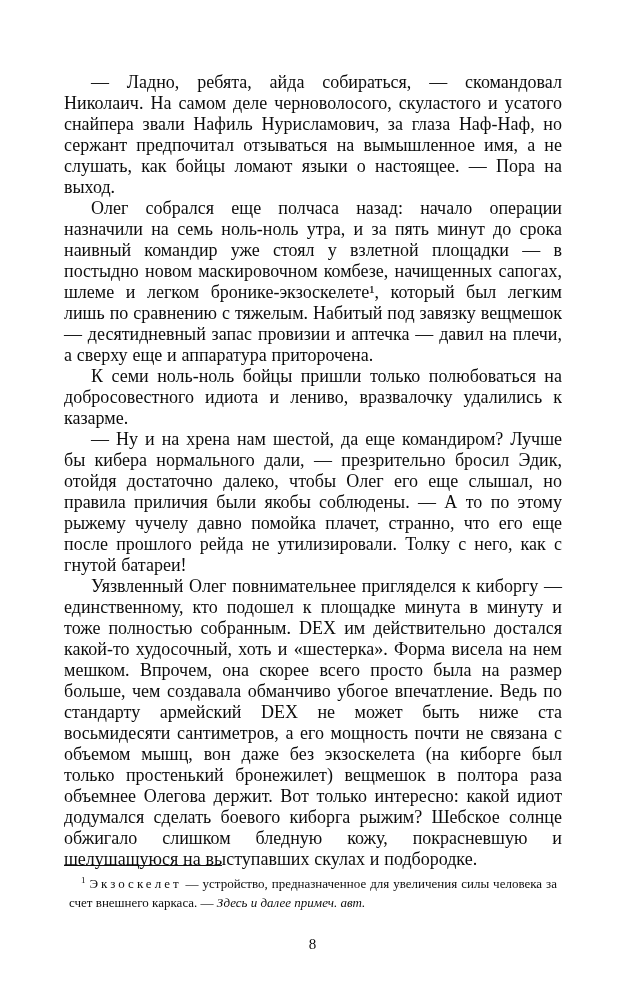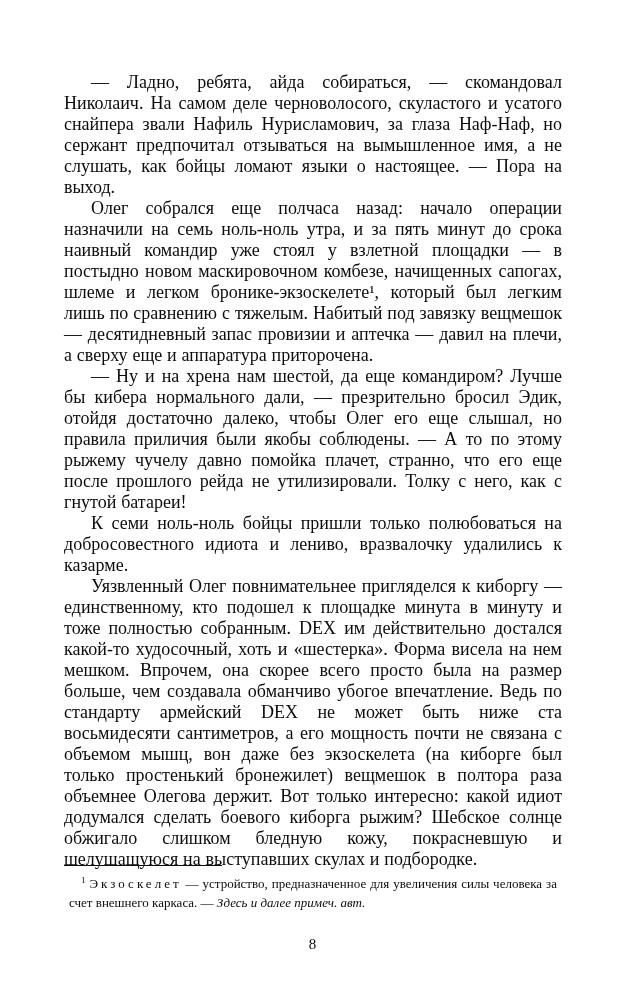--- a/index.html
+++ b/index.html
@@ -74,22 +74,22 @@
   }
 </style>
 </head>
 <body>
 
 <div class="page">
 
   <div class="text-block">
     <p class="para">— Ладно, ребята, айда собираться, — скомандовал Николаич. На самом деле черноволосого, скуластого и усатого снайпера звали Нафиль Нурисламович, за глаза Наф-Наф, но сержант предпочитал отзываться на вымышленное имя, а не слушать, как бойцы ломают языки о настоящее. — Пора на выход.</p>
     <p class="para">Олег собрался еще полчаса назад: начало операции назначили на семь ноль-ноль утра, и за пять минут до срока наивный командир уже стоял у взлетной площадки — в постыдно новом маскировочном комбезе, начищенных сапогах, шлеме и легком бронике-экзоскелете¹, который был легким лишь по сравнению с тяжелым. Набитый под завязку вещмешок — десятидневный запас провизии и аптечка — давил на плечи, а сверху еще и аппаратура приторочена.</p>
+    <p class="para">К семи ноль-ноль бойцы пришли только полюбоваться на добросовестного идиота и лениво, вразвалочку удалились к казарме.</p>
     <p class="para">— Ну и на хрена нам шестой, да еще командиром? Лучше бы кибера нормального дали, — презрительно бросил Эдик, отойдя достаточно далеко, чтобы Олег его еще слышал, но правила приличия были якобы соблюдены. — А то по этому рыжему чучелу давно помойка плачет, странно, что его еще после прошлого рейда не утилизировали. Толку с него, как с гнутой батареи!</p>
-    <p class="para">К семи ноль-ноль бойцы пришли только полюбоваться на добросовестного идиота и лениво, вразвалочку удалились к казарме.</p>
     <p class="para">Уязвленный Олег повнимательнее пригляделся к киборгу — единственному, кто подошел к площадке минута в минуту и тоже полностью собранным. DEX им действительно достался какой-то худосочный, хоть и «шестерка». Форма висела на нем мешком. Впрочем, она скорее всего просто была на размер больше, чем создавала обманчиво убогое впечатление. Ведь по стандарту армейский DEX не может быть ниже ста восьмидесяти сантиметров, а его мощность почти не связана с объемом мышц, вон даже без экзоскелета (на киборге был только простенький бронежилет) вещмешок в полтора раза объемнее Олегова держит. Вот только интересно: какой идиот додумался сделать боевого киборга рыжим? Шебское солнце обжигало слишком бледную кожу, покрасневшую и шелушащуюся на выступавших скулах и подбородке.</p>
   </div>
 
   <div class="footnote-area">
     <div class="footnote-divider"></div>
     <p class="footnote"><sup>1</sup><span class="term">Экзоскелет</span><span> — устройство, предназначенное для увеличения силы человека за счет внешнего каркаса. — </span><em>Здесь и далее примеч. авт.</em></p>
   </div>
 
   <div class="page-number">8</div>
 

